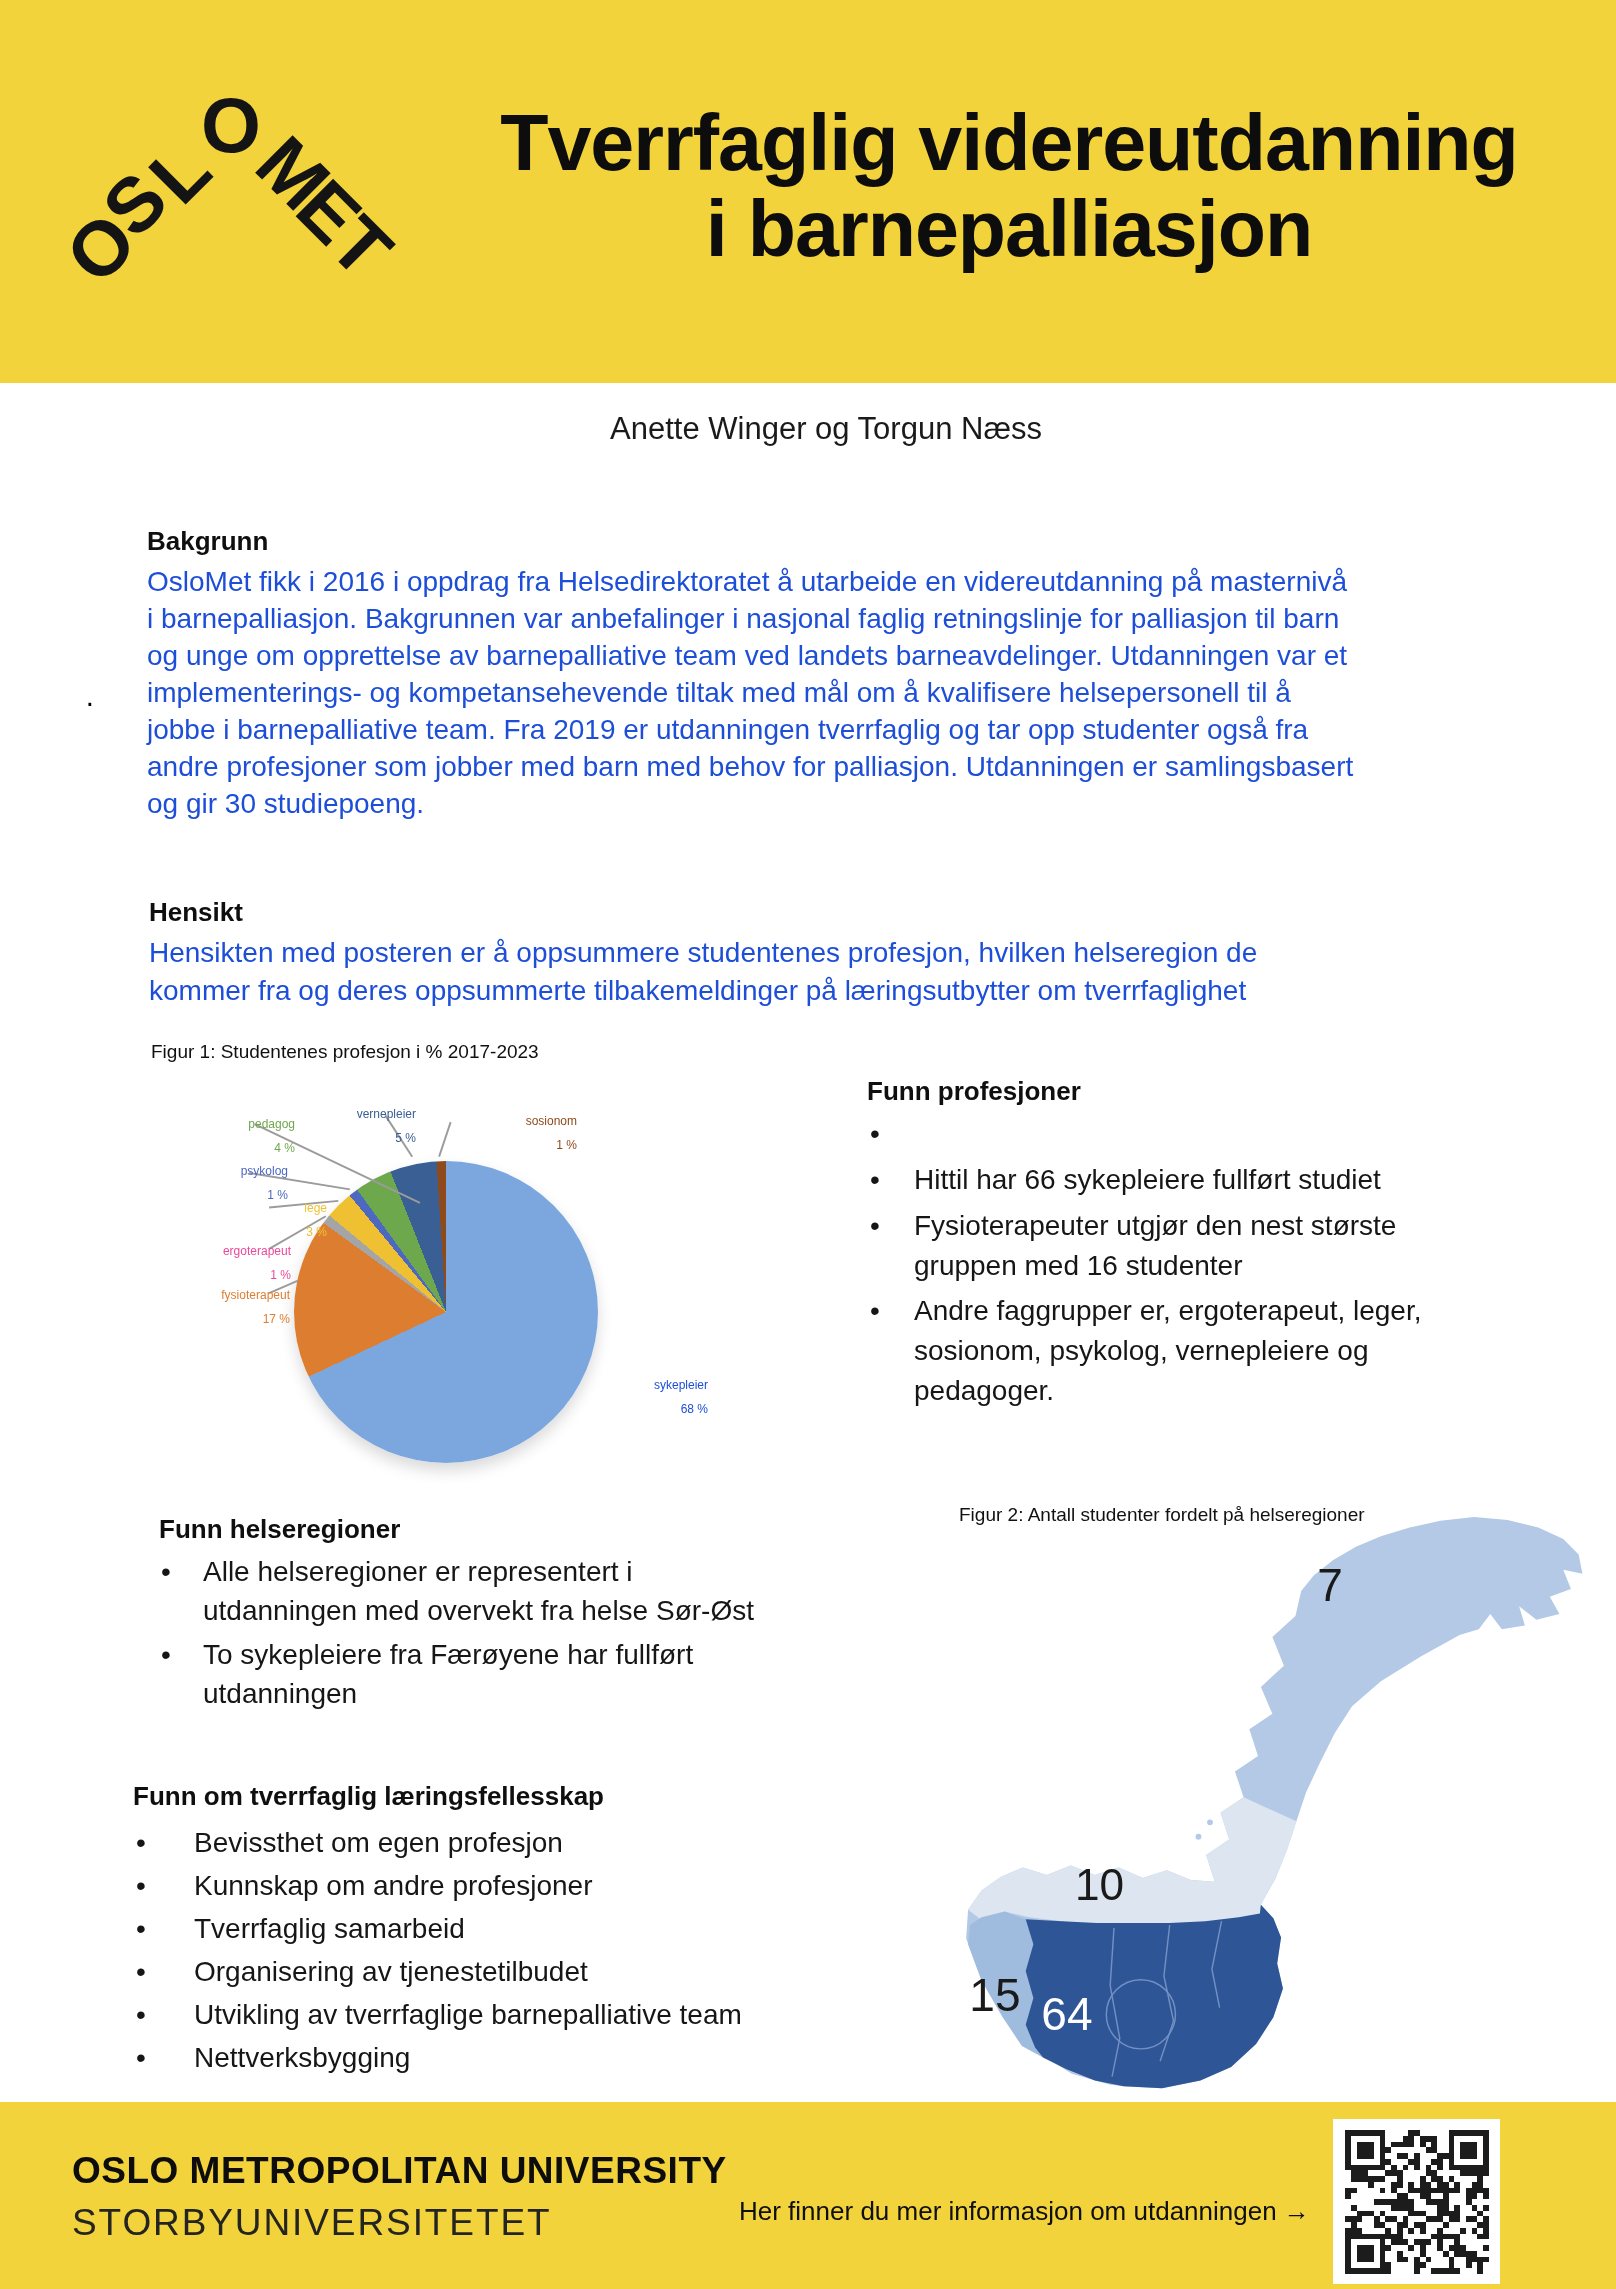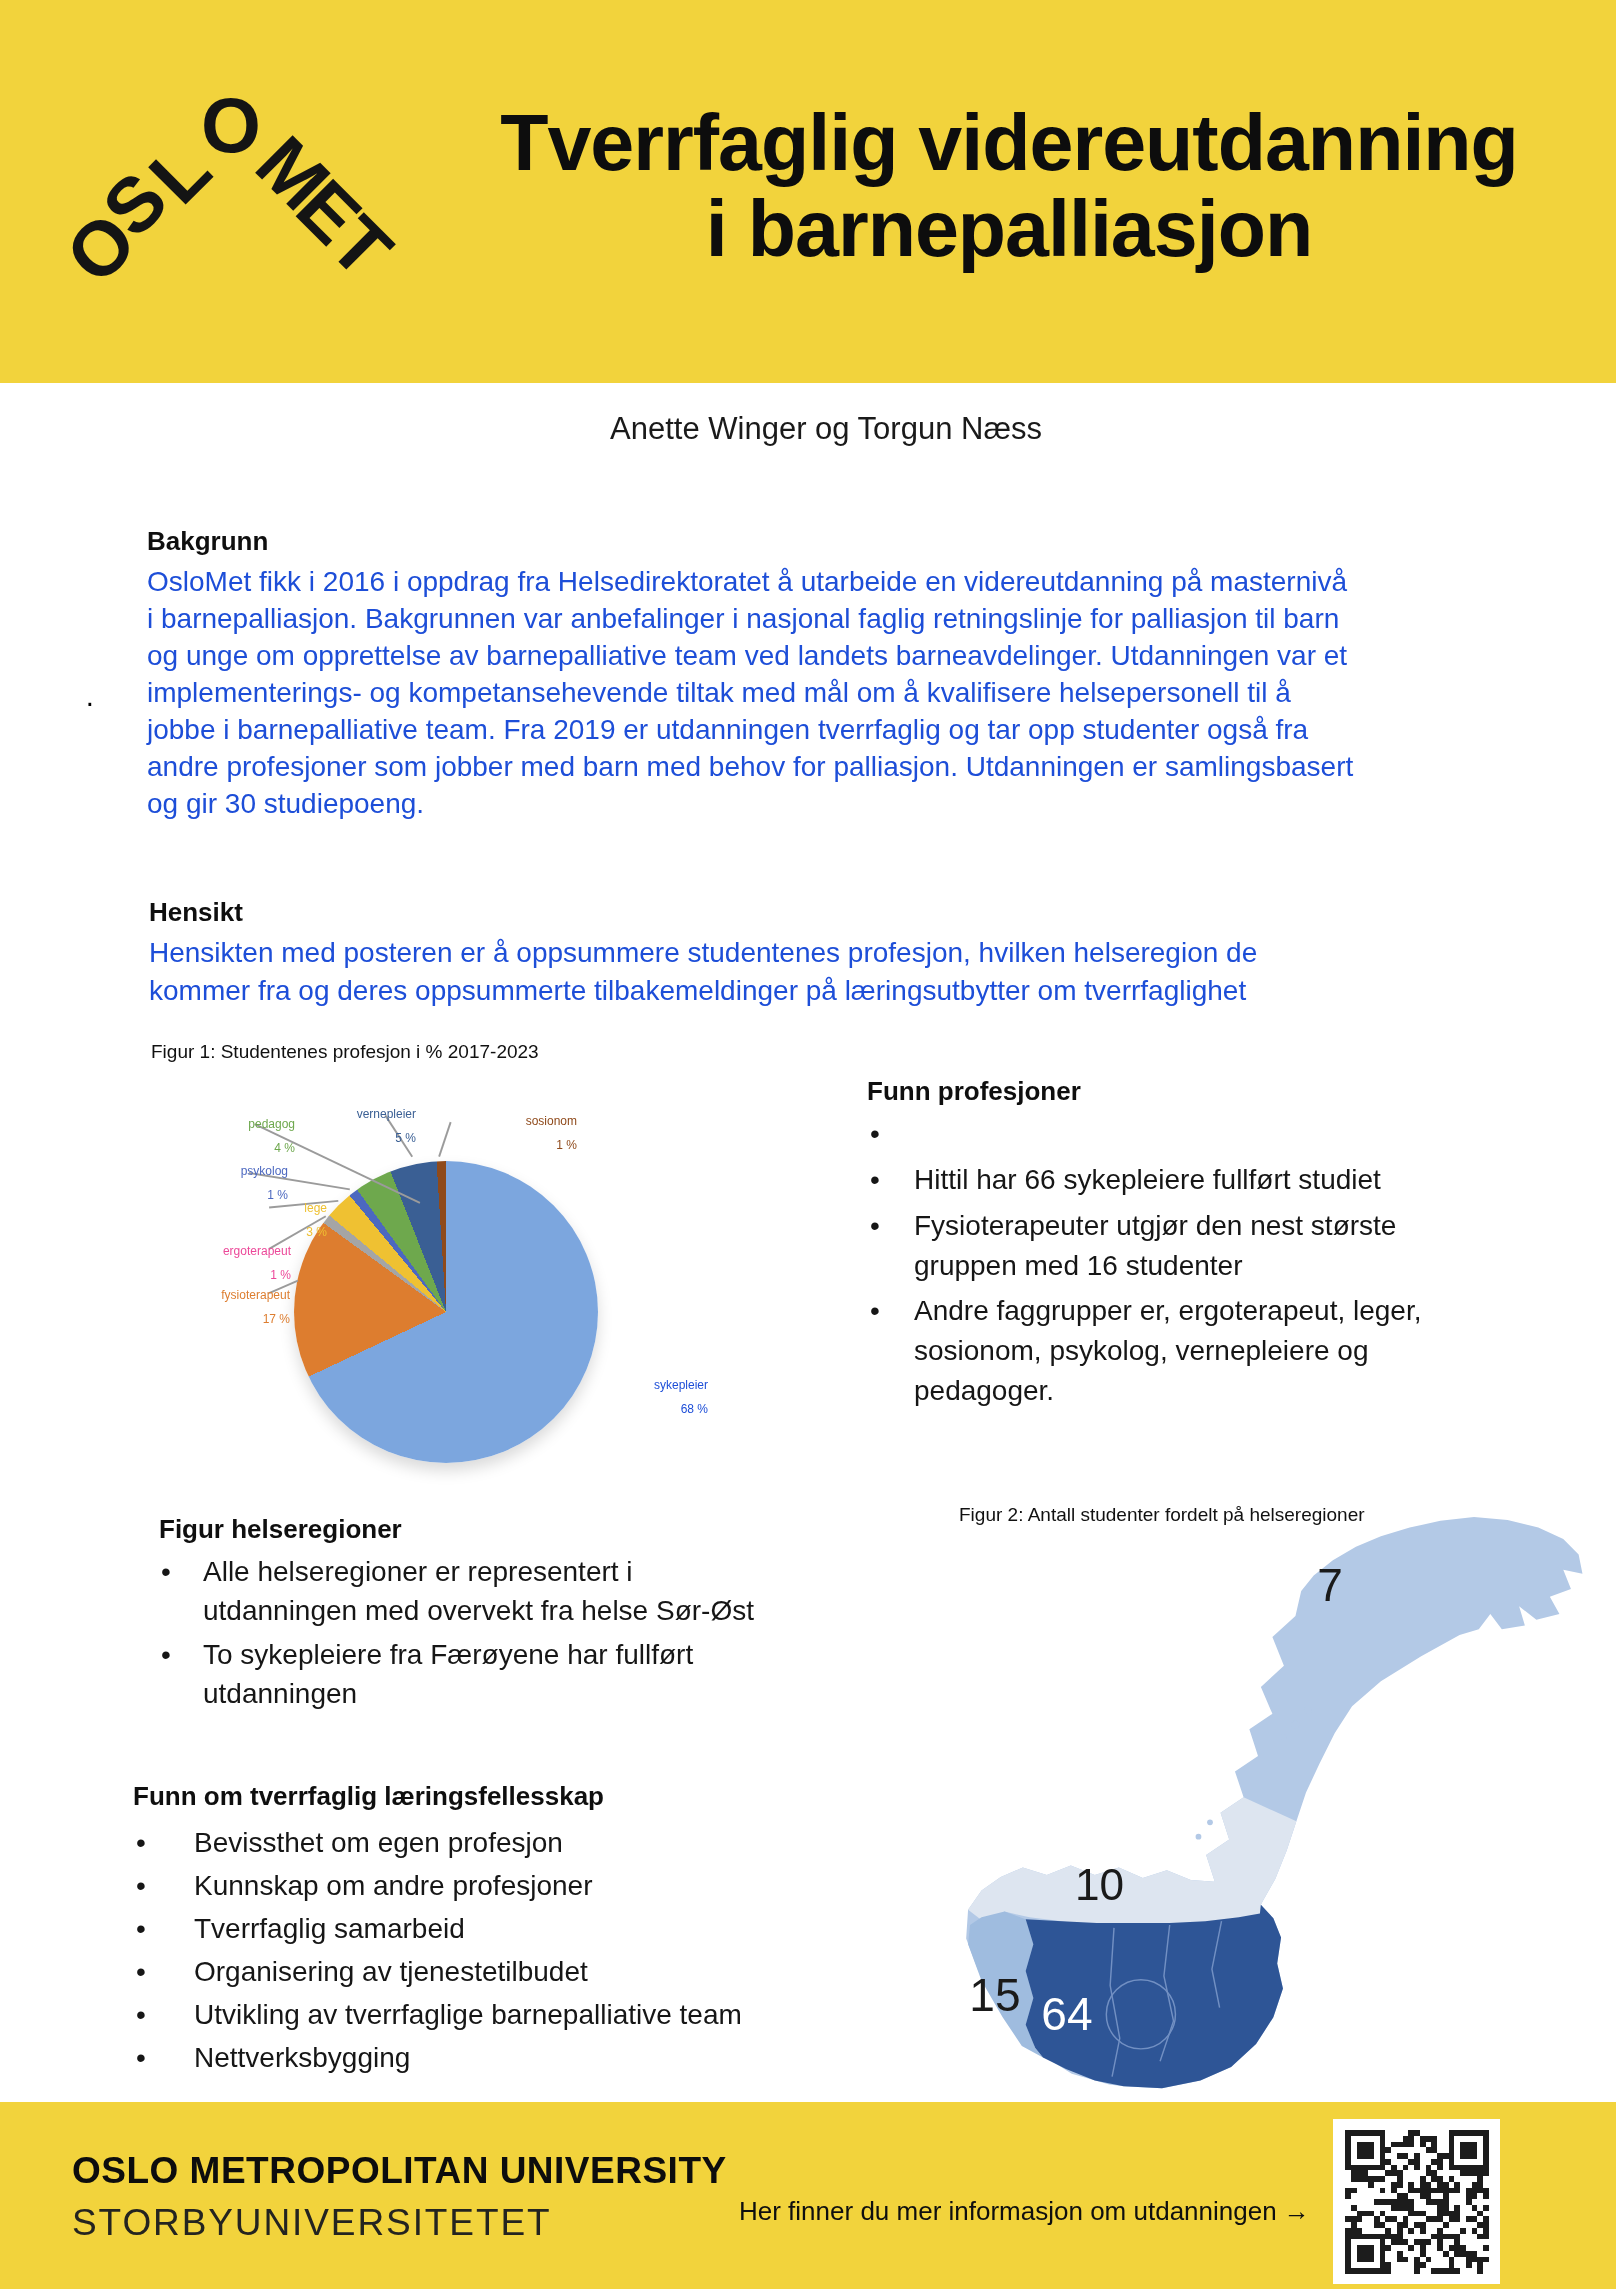--- a/index.html
+++ b/index.html
@@ -155,21 +155,21 @@
 gruppen med 16 studenter</span>
       </div>
     <div class="bi">
         <span class="dot">•</span>
         <span class="bt">Andre faggrupper er, ergoterapeut, leger,
 sosionom, psykolog, vernepleiere og
 pedagoger.</span>
       </div>
   </div>
 
-  <div class="h2" style="left:159px;top:1514px;">Figur helseregioner</div>
+  <div class="h2" style="left:159px;top:1514px;">Funn helseregioner</div>
   <div class="blist fh" style="left:161px;top:1552px;width:615px;">
     <div class="bi">
         <span class="dot">•</span>
         <span class="bt">Alle helseregioner er representert i
 utdanningen med overvekt fra helse Sør-Øst</span>
       </div>
     <div class="bi">
         <span class="dot">•</span>
         <span class="bt">To sykepleiere fra Færøyene har fullført
 utdanningen</span>

